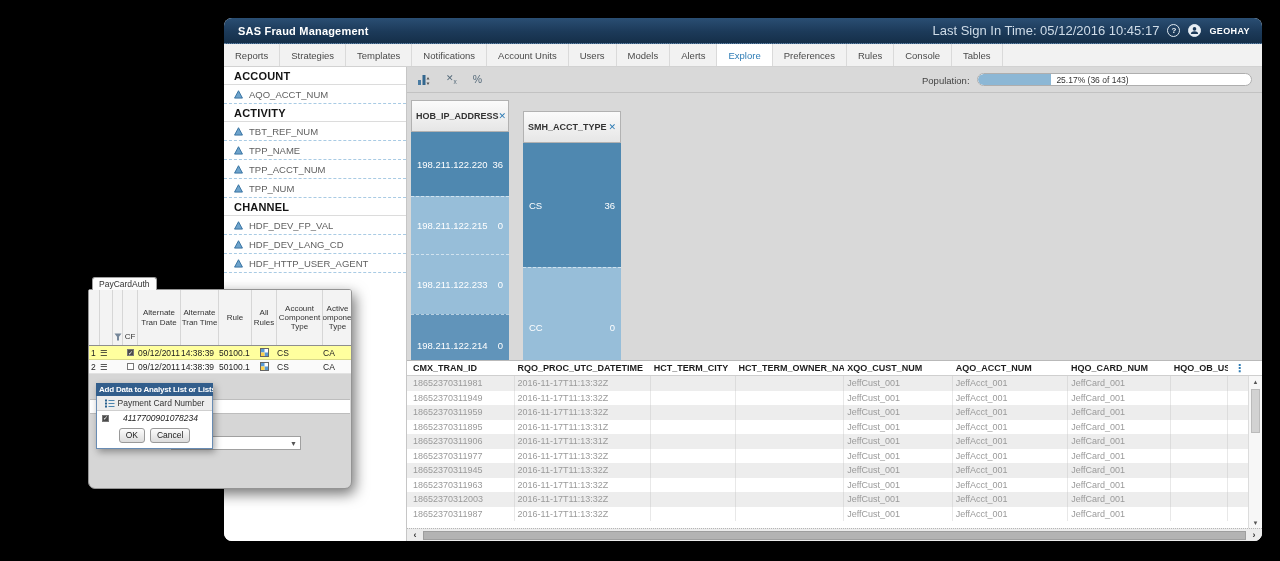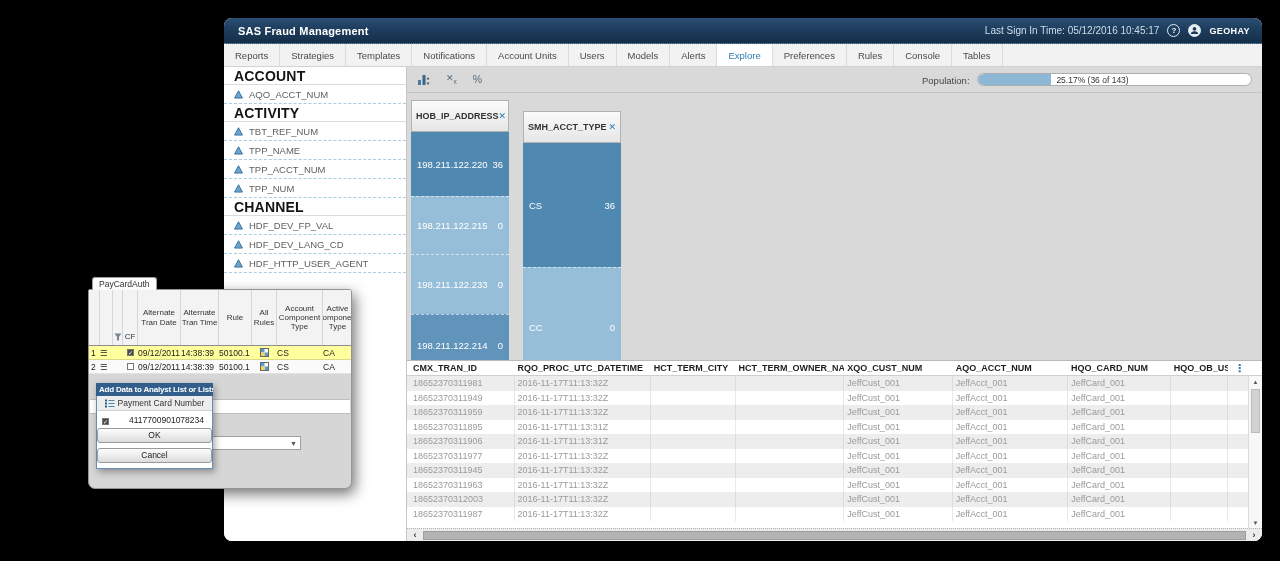--- a/index.html
+++ b/index.html
@@ -9,37 +9,37 @@
 
   
   .app { position:absolute; left:224px; top:18px; width:1038px; height:523px;
          background:#fff; border-radius:8px; overflow:hidden; display:flex; flex-direction:column; }
 
   .app-header { height:26px; flex:0 0 26px; display:flex; align-items:center; justify-content:space-between;
     padding:0 12px 0 14px; background:linear-gradient(180deg,#2a4e73 0%,#1c3a59 55%,#152f49 100%);
     border-bottom:1px dotted rgba(160,190,215,.45); }
   .app-title { color:#fff; font-size:11px; font-weight:bold; letter-spacing:.2px; }
   .header-right { display:flex; align-items:center; gap:8px; }
-  .signin { color:#cfdce8; font-size:10px; }
+  .signin { color:#cfdce8; font-size:13px; }
   .circle-icon { width:13px; height:13px; border-radius:50%; border:1px solid #dfe8f0; color:#eef4f9;
     font-size:8px; font-weight:bold; display:flex; align-items:center; justify-content:center; }
   .avatar { background:#e8eef4; }
   .username { color:#fff; font-size:9px; font-weight:bold; letter-spacing:.4px; }
 
   .tabbar { height:23px; flex:0 0 23px; background:#f2f2f2; display:flex; align-items:stretch;
     border-bottom:1px solid #d2d2d2; }
   .tab { padding:0 11px; font-size:9.5px; color:#4a4a4a; display:flex; align-items:center;
     border-right:1px solid #dadada; cursor:default; white-space:nowrap; }
   .tab.active { background:#fff; color:#2e7cb5; }
 
   .content { flex:1; display:flex; min-height:0; }
 
   
   .sidebar { width:183px; flex:0 0 183px; background:#fff; border-right:1px solid #c6c6c6; overflow:hidden; }
-  .side-header { height:18px; display:flex; align-items:center; padding:0 10px; font-size:14px;
+  .side-header { height:18px; display:flex; align-items:center; padding:0 10px; font-size:11px;
     font-weight:bold; color:#141414; border-bottom:1px solid #dcdcdc; letter-spacing:.2px; }
   .side-item { height:19px; display:flex; align-items:center; gap:6px; padding:0 10px;
     font-size:9.5px; color:#5f5f5f; border-bottom:1px dashed #a9cbe4; }
 
   
   .main { flex:1; display:flex; flex-direction:column; background:#d9d9d9; min-width:0; }
   .main-toolbar { height:26px; flex:0 0 26px; display:flex; align-items:center; padding:0 10px;
     border-bottom:1px solid #c2c2c2; }
   .tool-icon { margin-right:16px; color:#556a7a; font-size:11px; line-height:1; cursor:default; }
   .tool-icon sub { font-size:6.5px; }
@@ -98,22 +98,22 @@
     border-top:1px solid #bdbdbd; border-bottom:1px solid #bdbdbd; }
   .combo { position:absolute; left:82px; top:146px; width:130px; height:14px; background:#fff; border:1px solid #a0a0a0; }
   .combo-arrow { position:absolute; right:3px; top:3px; font-size:7px; color:#555; }
 
   .dialog { position:absolute; left:7px; top:93px; width:117px; z-index:5; box-shadow:2px 3px 7px rgba(0,0,0,.35); }
   .dialog-title { height:13px; background:#325e8c; color:#fff; font-size:8px; font-weight:bold;
     line-height:13px; padding:0 3px; letter-spacing:-.2px; white-space:nowrap; overflow:hidden; }
   .dialog-body { background:#fff; border:1px solid #698cb3; border-top:none; padding-bottom:5px; }
   .dlg-listhead { height:15px; background:#ededed; border-bottom:1px solid #cfcfcf; display:flex;
     align-items:center; justify-content:center; gap:3px; font-size:8.5px; color:#333; }
-  .dlg-item { height:14px; display:flex; align-items:flex-end; gap:20px; padding-left:5px; font-size:8.5px; color:#222; }
-  .dlg-buttons { display:flex; justify-content:center; gap:5px; margin-top:3px;flex-direction:column; }
+  .dlg-item { height:14px; display:flex; align-items:center; gap:14px; padding-left:5px; font-size:8.5px; color:#222;font-style:italic; }
+  .dlg-buttons { display:flex; justify-content:center; gap:5px; margin-top:3px; }
   .btn { height:15px; padding:0 6px; font-size:8.5px; color:#222; background:linear-gradient(180deg,#fdfdfd,#dcdcdc);
     border:1px solid #999; border-radius:3px; line-height:13px; }
   svg { display:block; }
 </style>
 </head>
 <body>
 
 <div id="stage">
 
   <div class="app">

